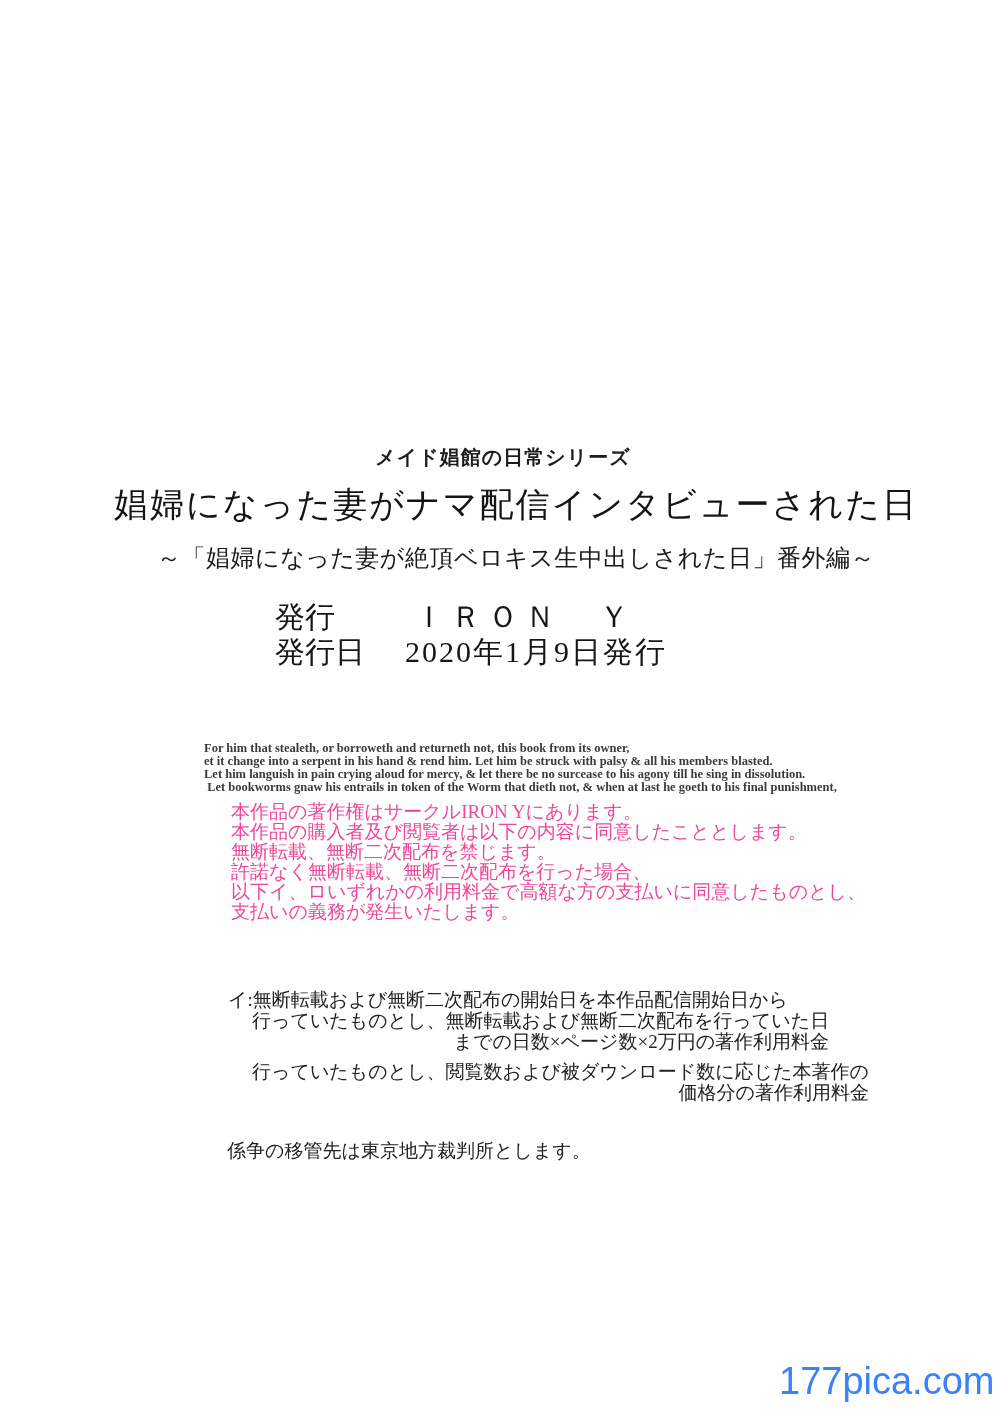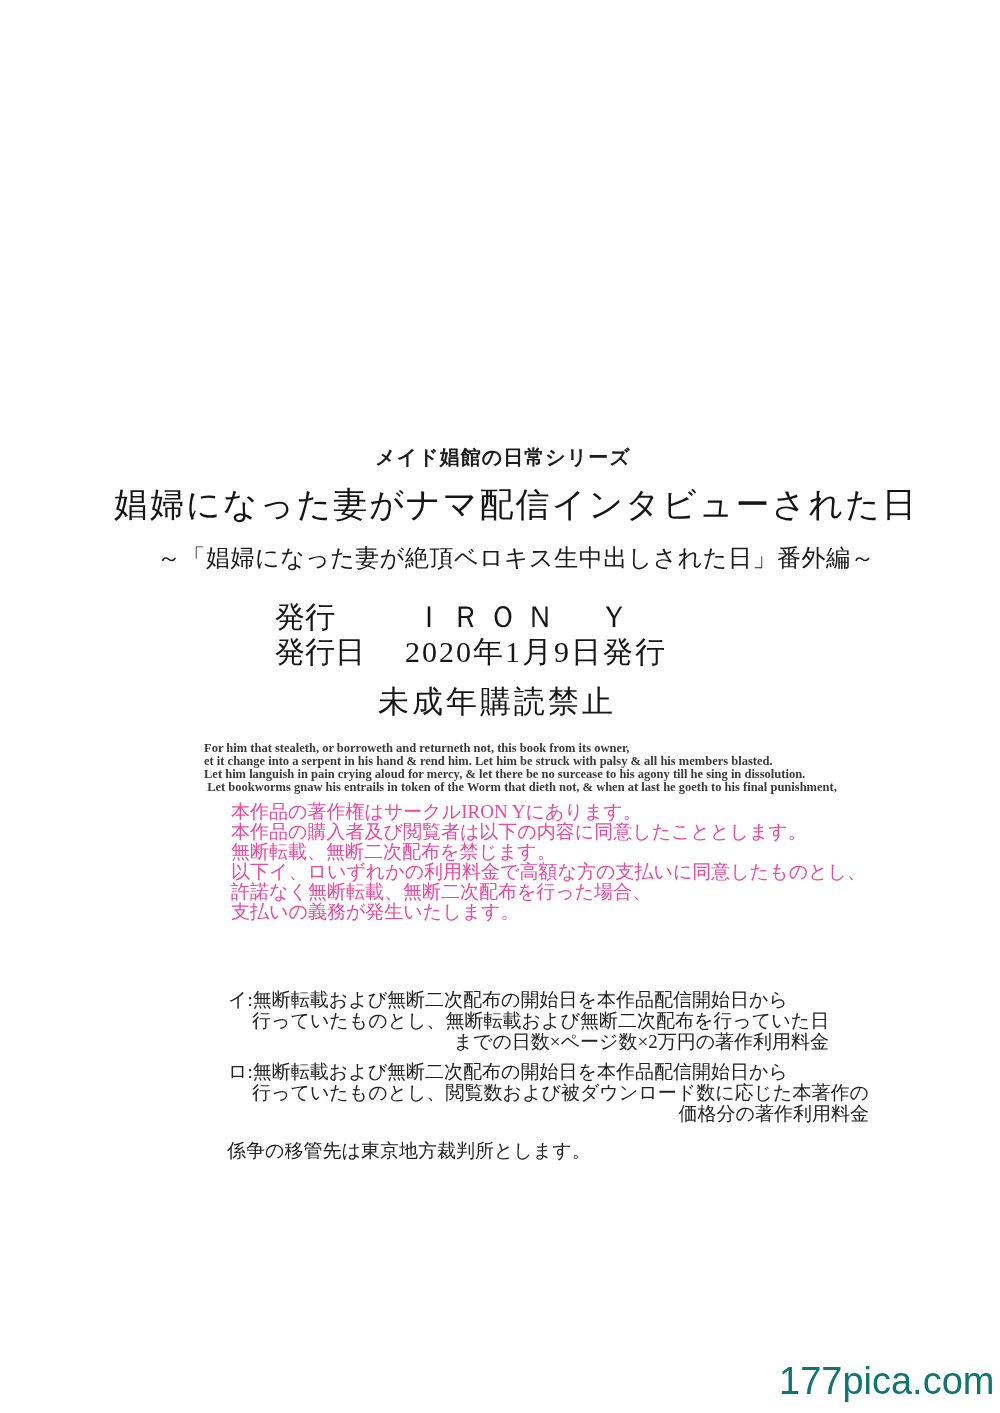--- a/index.html
+++ b/index.html
@@ -111,47 +111,45 @@
 
   <div class="abs pub">
     <div class="pub-row">
       <span class="pub-label row1">発行</span><span class="pub-value row1">ＩＲＯＮ　Ｙ</span>
     </div>
     <div class="pub-row">
       <span class="pub-label row2">発行日</span><span class="pub-value row2">2020年1月9日発行</span>
     </div>
   </div>
 
-  <div class="abs age">未成年購読禁止</div>
 
   <div class="abs curse">
     <div class="curse-line">For him that stealeth, or borroweth and returneth not, this book from its owner,</div>
     <div class="curse-line">et it change into a serpent in his hand &amp; rend him. Let him be struck with palsy &amp; all his members blasted.</div>
     <div class="curse-line">Let him languish in pain crying aloud for mercy, &amp; let there be no surcease to his agony till he sing in dissolution.</div>
     <div class="curse-line"> Let bookworms gnaw his entrails in token of the Worm that dieth not, &amp; when at last he goeth to his final punishment,</div>
   </div>
 
   <div class="abs terms">
     <div class="terms-line">本作品の著作権はサークルIRON Yにあります。</div>
     <div class="terms-line">本作品の購入者及び閲覧者は以下の内容に同意したこととします。</div>
     <div class="terms-line">無断転載、無断二次配布を禁じます。</div>
+    <div class="terms-line">許諾なく無断転載、無断二次配布を行った場合、</div>
     <div class="terms-line">以下イ、ロいずれかの利用料金で高額な方の支払いに同意したものとし、</div>
-    <div class="terms-line">許諾なく無断転載、無断二次配布を行った場合、</div>
     <div class="terms-line">支払いの義務が発生いたします。</div>
   </div>
 
   <div class="abs clause i">
     <div class="clause-line"><span>イ:</span><span>無断転載および無断二次配布の開始日を本作品配信開始日から</span></div>
     <div class="clause-line cont">行っていたものとし、無断転載および無断二次配布を行っていた日</div>
     <div class="clause-line cont">までの日数×ページ数×2万円の著作利用料金</div>
   </div>
 
   <div class="abs clause ro">
-    <div class="clause-line"><span>ロ:</span><span>無断転載および無断二次配布の開始日を本作品配信開始日から</span></div>
     <div class="clause-line cont">行っていたものとし、閲覧数および被ダウンロード数に応じた本著作の</div>
     <div class="clause-line cont">価格分の著作利用料金</div>
   </div>
 
   <div class="abs jurisdiction">係争の移管先は東京地方裁判所とします。</div>
 
-  <div class="abs watermark" style="color: #0f766e;">177pica.com</div>
+  <div class="abs watermark" style="color: #3b82f6;">177pica.com</div>
 
 </div>
 
 </body></html>

